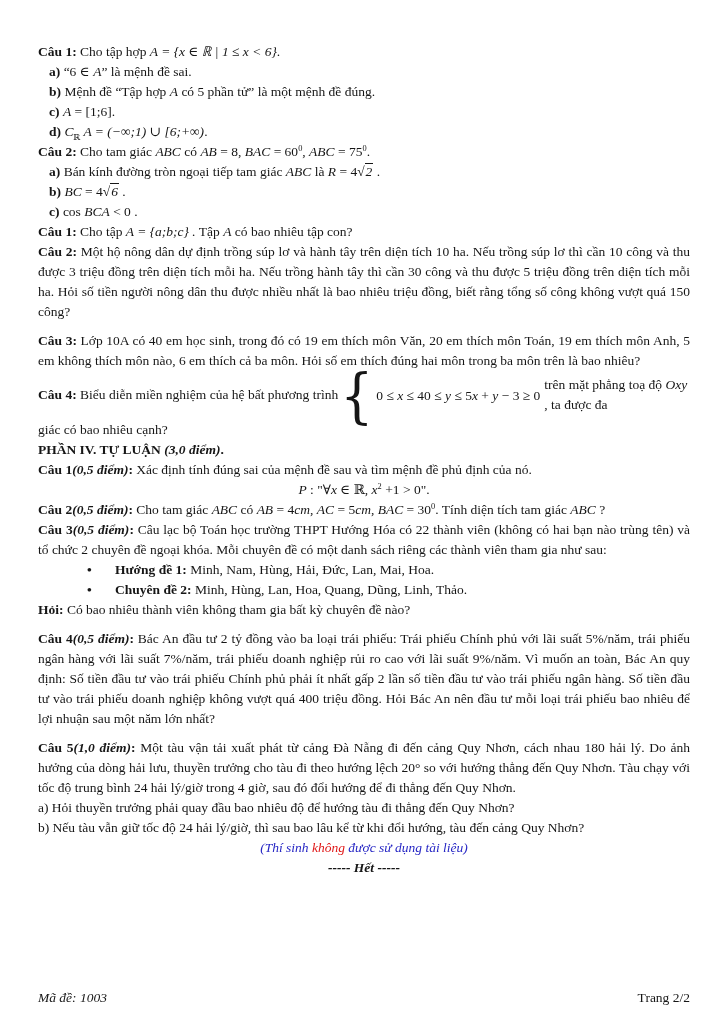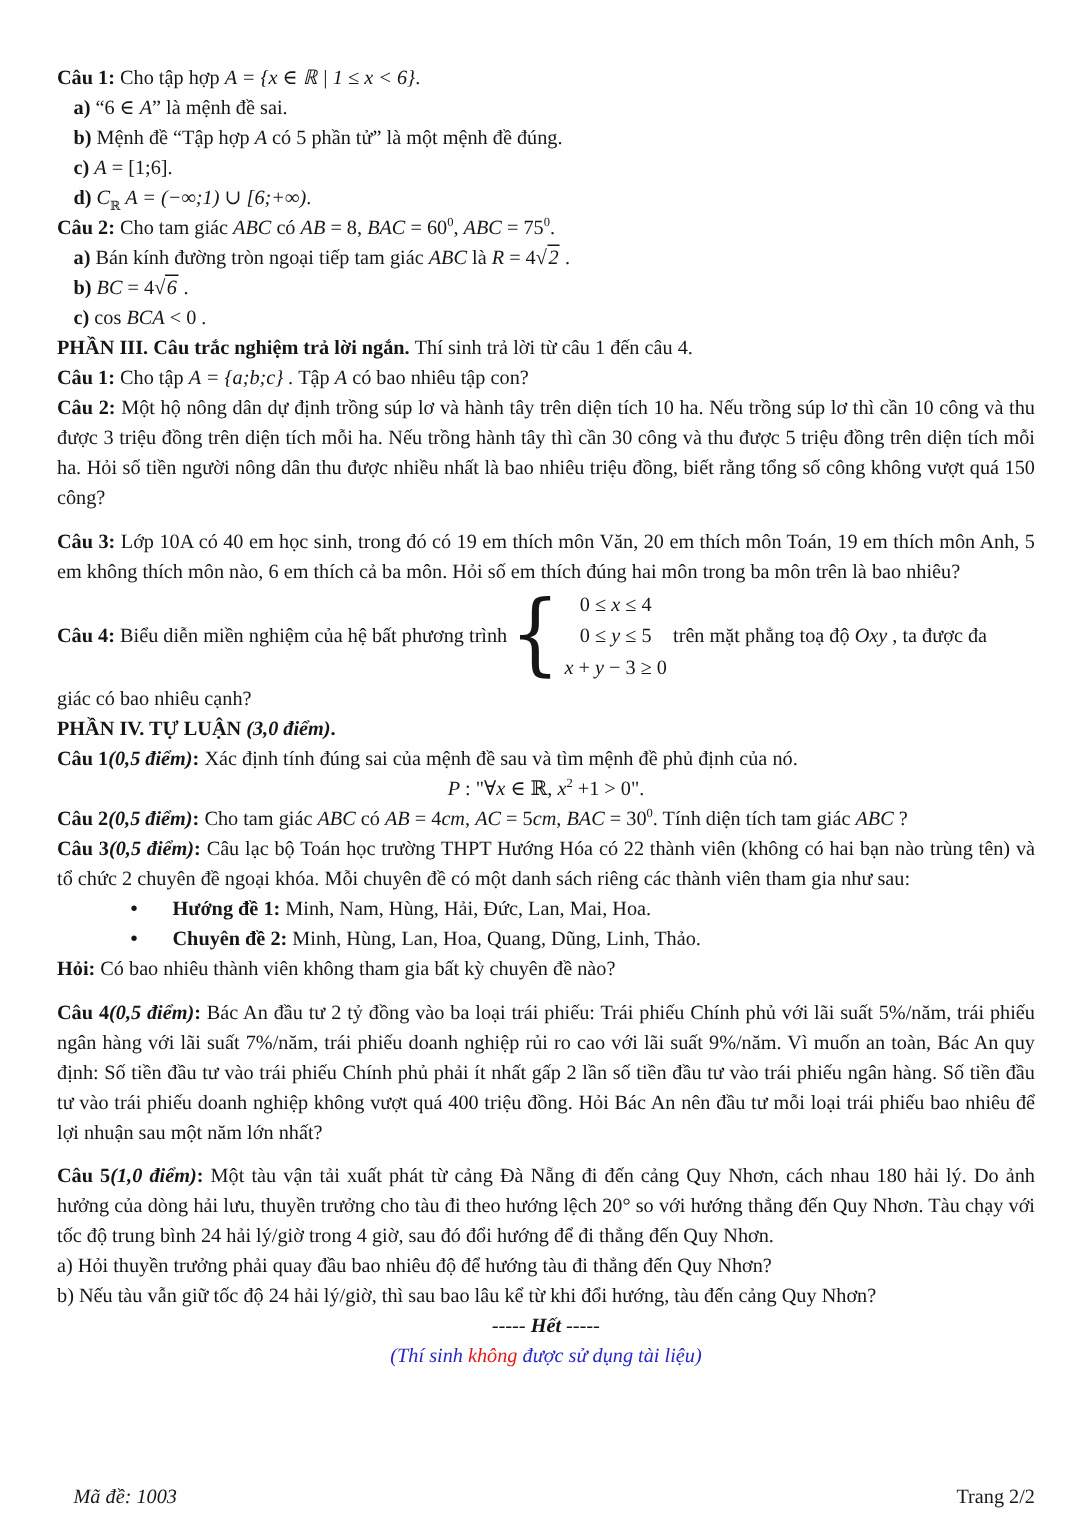--- a/index.html
+++ b/index.html
@@ -31,43 +31,42 @@
   .sg.sub { vertical-align:sub;   font-size:0.62em; line-height:0; }
   .sg.red  { color:var(--red); }
   .sg.blue { color:var(--blue); }
   .rad { border-top:1px solid currentColor; padding:0 1px; font-style:italic; }
 
   
   .sys { display:flex; align-items:center; margin:1px 0; }
   .sys-before { flex:0 0 auto; }
   .brace { font-family:"DejaVu Serif",serif; font-size:52px; font-weight:400;
            line-height:0.9; margin:0 3px 0 2px; transform:scaleY(1.15); }
-  .sys-col { display:inline-flex; flex-direction:column; flex:0 0 auto;text-align:center; }
+  .sys-col { display:inline-flex; flex-direction:row; flex:0 0 auto;text-align:center; }
   .sys-row { line-height:21px; }
   .sys-after { flex:1 1 0; min-width:0; padding-left:4px;font-family:Liberation Serif, serif; }
 
-  .footer { position:absolute; left:49px; right:34px; bottom:16px;
+  .footer { position:absolute; left:38px; right:34px; bottom:16px;
             display:flex; justify-content:space-between; }
   .footer .code { font-style:italic; }
 </style>
 </head>
 <body style="--blue: #2525c4; --red: #e01818;">
 
 <div class="page">
   <div id="content">
       <div class="line"><span class="sg b">Câu 1: </span><span class="sg">Cho tập hợp </span><span class="sg m">A = {x ∈ ℝ | 1 ≤ x &lt; 6}</span><span class="sg">.</span></div>
       <div class="line opt"><span class="sg b">a) </span><span class="sg">“6 ∈ </span><span class="sg m">A</span><span class="sg">” là mệnh đề sai.</span></div>
       <div class="line opt"><span class="sg b">b) </span><span class="sg">Mệnh đề “Tập hợp </span><span class="sg m">A</span><span class="sg"> có 5 phần tử” là một mệnh đề đúng.</span></div>
       <div class="line opt"><span class="sg b">c) </span><span class="sg m">A</span><span class="sg"> = [1;6].</span></div>
       <div class="line opt"><span class="sg b">d) </span><span class="sg m">C</span><span class="sg sub">ℝ</span><span class="sg m"> A = (−∞;1) ∪ [6;+∞)</span><span class="sg">.</span></div>
       <div class="line"><span class="sg b">Câu 2: </span><span class="sg">Cho tam giác </span><span class="sg m">ABC</span><span class="sg"> có </span><span class="sg m">AB</span><span class="sg"> = 8, </span><span class="sg m">BAC</span><span class="sg"> = 60</span><span class="sg sup">0</span><span class="sg">, </span><span class="sg m">ABC</span><span class="sg"> = 75</span><span class="sg sup">0</span><span class="sg">.</span></div>
       <div class="line opt"><span class="sg b">a) </span><span class="sg">Bán kính đường tròn ngoại tiếp tam giác </span><span class="sg m">ABC</span><span class="sg"> là </span><span class="sg m">R</span><span class="sg"> = 4</span><span class="sg m">√<span class="rad">2</span></span><span class="sg"> .</span></div>
       <div class="line opt"><span class="sg b">b) </span><span class="sg m">BC</span><span class="sg"> = 4</span><span class="sg m">√<span class="rad">6</span></span><span class="sg"> .</span></div>
       <div class="line opt"><span class="sg b">c) </span><span class="sg">cos </span><span class="sg m">BCA</span><span class="sg"> &lt; 0 .</span></div>
-      <div class="line"><span class="sg b">PHẦN III. Câu trắc nghiệm trả lời ngắn. </span><span class="sg">Thí sinh trả lời từ câu 1 đến câu 4.</span></div>
       <div class="line"><span class="sg b">Câu 1:  </span><span class="sg">Cho tập </span><span class="sg m">A = {a;b;c} .</span><span class="sg"> Tập </span><span class="sg m">A</span><span class="sg"> có bao nhiêu tập con?</span></div>
       <div class="line just"><span class="sg b">Câu 2:  </span><span class="sg">Một hộ nông dân dự định trồng súp lơ và hành tây trên diện tích 10 ha. Nếu trồng súp lơ thì cần 10 công và thu được 3 triệu đồng trên diện tích mỗi ha. Nếu trồng hành tây thì cần 30 công và thu được 5 triệu đồng trên diện tích mỗi ha. Hỏi số tiền người nông dân thu được nhiều nhất là bao nhiêu triệu đồng, biết rằng tổng số công không vượt quá 150 công?</span></div>
       <div class="gap"></div>
       <div class="line just"><span class="sg b">Câu 3:  </span><span class="sg">Lớp 10A có 40 em học sinh, trong đó có 19 em thích môn Văn, 20 em thích môn Toán, 19 em thích môn Anh, 5 em không thích môn nào, 6 em thích cả ba môn. Hỏi số em thích đúng hai môn trong ba môn trên là bao nhiêu?</span></div>
       <div class="sys">
         <span class="sys-before"><span class="sg b">Câu 4:  </span><span class="sg">Biểu diễn miền nghiệm của hệ bất phương trình </span></span>
         <span class="brace">{</span>
         <span class="sys-col">
           <span class="sys-row"><span class="sg">0 ≤ </span><span class="sg m">x</span><span class="sg"> ≤ 4</span></span>
           <span class="sys-row"><span class="sg">0 ≤ </span><span class="sg m">y</span><span class="sg"> ≤ 5</span></span>
@@ -83,20 +82,20 @@
       <div class="line just"><span class="sg b">Câu 3</span><span class="sg bi">(0,5 điểm)</span><span class="sg b">: </span><span class="sg">Câu lạc bộ Toán học trường THPT Hướng Hóa có 22 thành viên (không có hai bạn nào trùng tên) và tổ chức 2 chuyên đề ngoại khóa. Mỗi chuyên đề có một danh sách riêng các thành viên tham gia như sau:</span></div>
       <div class="line bullet"><span class="sg b">Hướng đề 1: </span><span class="sg">Minh, Nam, Hùng, Hải, Đức, Lan, Mai, Hoa.</span></div>
       <div class="line bullet"><span class="sg b">Chuyên đề 2: </span><span class="sg">Minh, Hùng, Lan, Hoa, Quang, Dũng, Linh, Thảo.</span></div>
       <div class="line"><span class="sg b">Hỏi: </span><span class="sg">Có bao nhiêu thành viên không tham gia bất kỳ chuyên đề nào?</span></div>
       <div class="gap"></div>
       <div class="line just"><span class="sg b">Câu 4</span><span class="sg bi">(0,5 điểm)</span><span class="sg b">: </span><span class="sg">Bác An đầu tư 2 tỷ đồng vào ba loại trái phiếu: Trái phiếu Chính phủ với lãi suất 5%/năm, trái phiếu ngân hàng với lãi suất 7%/năm, trái phiếu doanh nghiệp rủi ro cao với lãi suất 9%/năm. Vì muốn an toàn, Bác An quy định: Số tiền đầu tư vào trái phiếu Chính phủ phải ít nhất gấp 2 lần số tiền đầu tư vào trái phiếu ngân hàng. Số tiền đầu tư vào trái phiếu doanh nghiệp không vượt quá 400 triệu đồng. Hỏi Bác An nên đầu tư mỗi loại trái phiếu bao nhiêu để lợi nhuận sau một năm lớn nhất?</span></div>
       <div class="gap"></div>
       <div class="line just"><span class="sg b">Câu 5</span><span class="sg bi">(1,0 điểm)</span><span class="sg b">: </span><span class="sg">Một tàu vận tải xuất phát từ cảng Đà Nẵng đi đến cảng Quy Nhơn, cách nhau 180 hải lý. Do ảnh hưởng của dòng hải lưu, thuyền trưởng cho tàu đi theo hướng lệch 20° so với hướng thẳng đến Quy Nhơn. Tàu chạy với tốc độ trung bình 24 hải lý/giờ trong 4 giờ, sau đó đổi hướng để đi thẳng đến Quy Nhơn.</span></div>
       <div class="line"><span class="sg">a) Hỏi thuyền trưởng phải quay đầu bao nhiêu độ để hướng tàu đi thẳng đến Quy Nhơn?</span></div>
       <div class="line"><span class="sg">b) Nếu tàu vẫn giữ tốc độ 24 hải lý/giờ, thì sau bao lâu kể từ khi đổi hướng, tàu đến cảng Quy Nhơn?</span></div>
+      <div class="line center"><span class="sg i blue">(Thí sinh </span><span class="sg i red">không</span><span class="sg i blue"> được sử dụng tài liệu)</span></div>
       <div class="line center"><span class="sg bi">----- Hết -----</span></div>
-      <div class="line center"><span class="sg i blue">(Thí sinh </span><span class="sg i red">không</span><span class="sg i blue"> được sử dụng tài liệu)</span></div>
     </div>
   <div class="footer">
     <span class="code">Mã đề: 1003</span>
     <span>Trang 2/2</span>
   </div>
 </div>
 
 </body></html>

